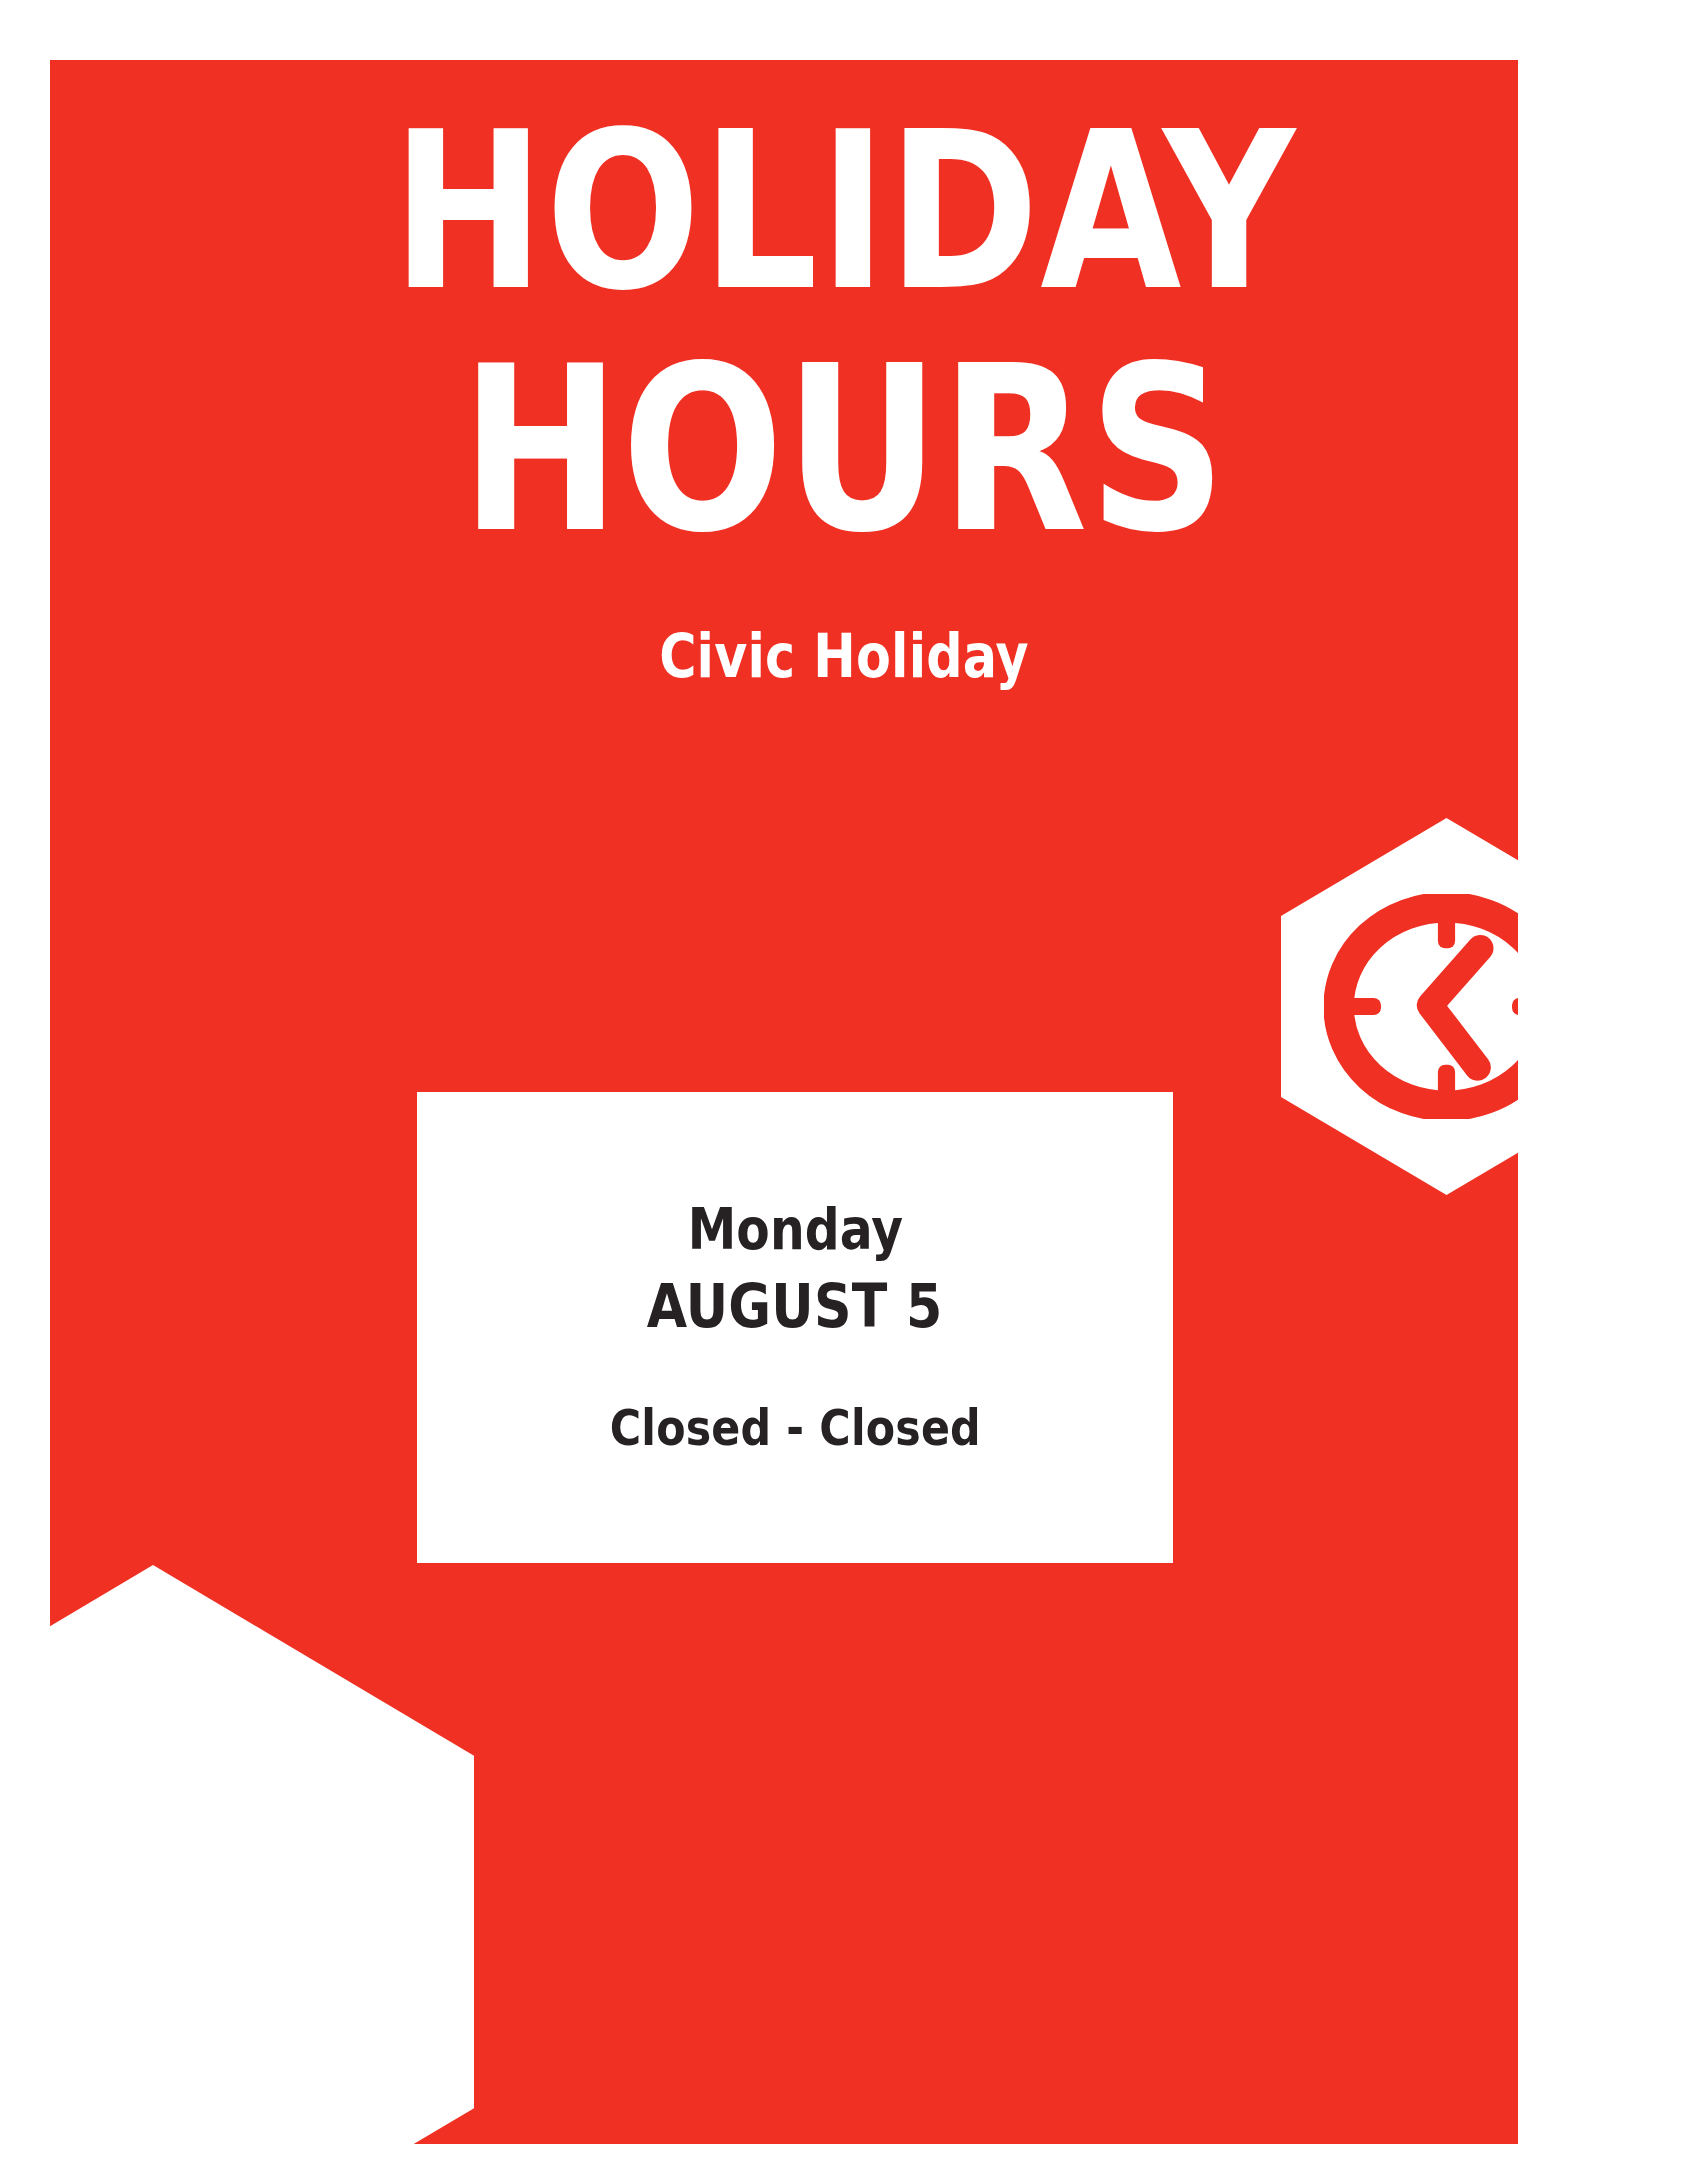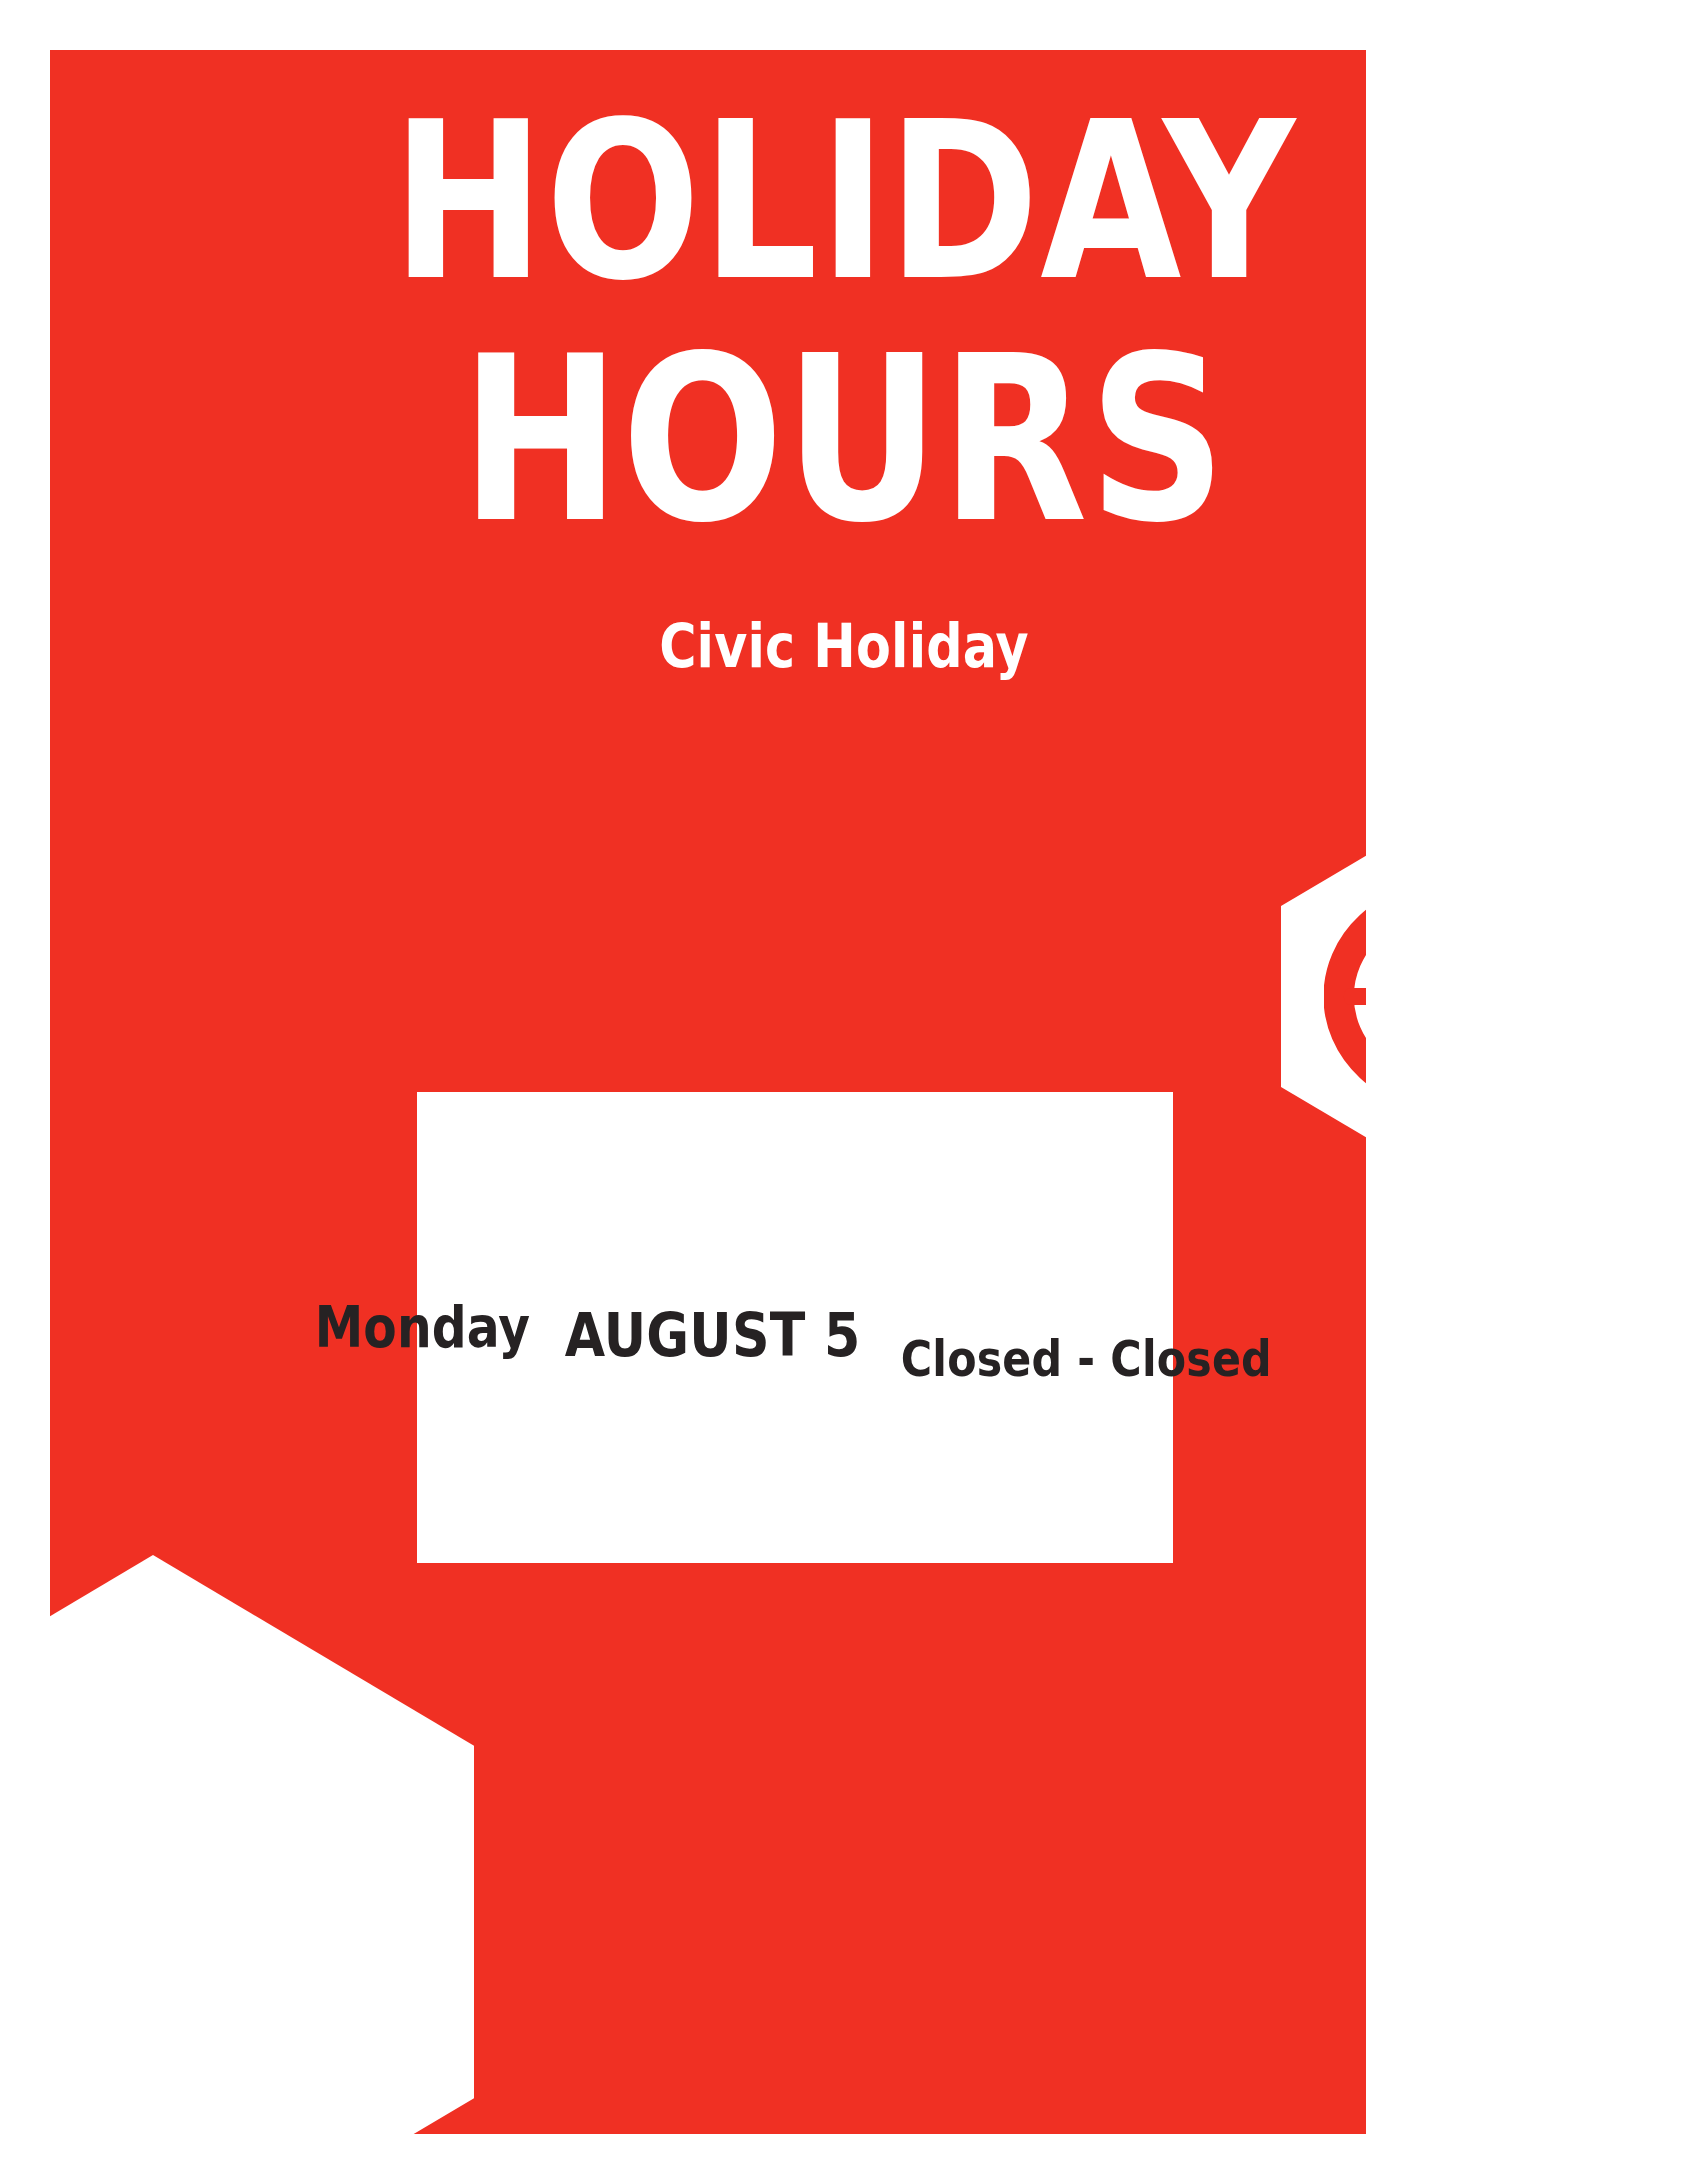--- a/index.html
+++ b/index.html
@@ -19,22 +19,22 @@
     position: relative;
     width: 1687px;
     height: 2183px;
     background: #ffffff;
   }
 
   
   .red-panel {
     position: absolute;
     left: 50px;
-    top: 50px;
-    width: 1316px;
+    top: 60px;
+    width: 1468px;
     height: 2084px;
     background: #F03023;
     overflow: hidden;
   }
 
   
   .headline-block {
     position: absolute;
     left: 0;
     top: 0;
@@ -138,23 +138,23 @@
   
   .info-card {
     position: absolute;
     left: 417px;
     top: 1092px;
     width: 756px;
     height: 471px;
     background: #FFFFFF;
     box-sizing: border-box;
     display: flex;
+    flex-direction: column;
     align-items: center;
     justify-content: center;
-    gap: 22px;
   }
 
   .card-day {
     color: #262223;
     font-family: "DejaVu Sans Condensed", "Liberation Sans Narrow", "Liberation Sans", sans-serif;
     font-weight: 700;
     font-size: 57px;
     line-height: 1.05;
     letter-spacing: 0.003em;
     transform: scaleX(0.95);

